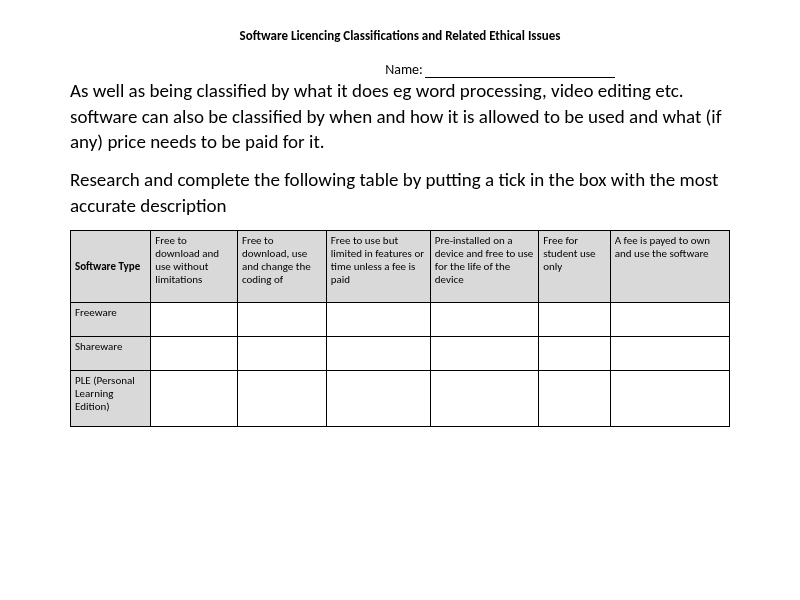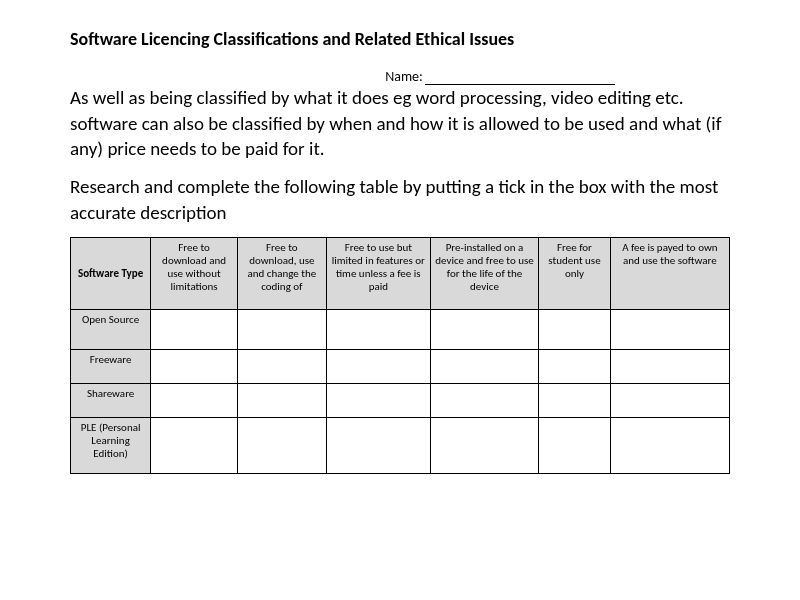--- a/index.html
+++ b/index.html
@@ -8,21 +8,22 @@
     width: 800px;
     height: 600px;
     background: #ffffff;
     font-family: Calibri, Arial, sans-serif;
     color: #000;
   }
   .page {
     padding: 20px 70px 0 70px;
   }
   .title {
-    font-size: 18px;
+    text-align: center;
+    font-size: 13px;
     font-weight: bold;
     margin-top: 8px;
     margin-bottom: 18px;
   }
   .name-row {
     text-align: center;
     margin-left: 200px;
     font-size: 14px;
   }
   .name-line {
@@ -41,21 +42,21 @@
     border-collapse: collapse;
     width: 100%;
     table-layout: fixed;
     margin-top: 6px;
   }
   table.grid th, table.grid td {
     border: 1.5px solid #000;
     font-size: 11px;
     vertical-align: top;
     padding: 3px 4px;
-    text-align: center;
+    text-align: left;
     font-weight: normal;
   }
   table.grid th {
     background: #d9d9d9;
   }
   .swtype {
     text-align: center;
     vertical-align: middle !important;
     font-weight: bold !important;
   }
@@ -103,29 +104,20 @@
     <tbody>
         <tr class="hdr">
       <th class="swtype">Software Type</th>
       <th>Free to download and use without limitations</th>
       <th>Free to download, use and change the coding of</th>
       <th>Free to use but limited in features or time unless a fee is paid</th>
       <th>Pre-installed on a device and free to use for the life of the device</th>
       <th>Free for student use only</th>
       <th>A fee is payed to own and use the software</th>
     </tr>
-    <tr class="r-open">
-      <th class="rowlabel">Open Source</th>
-      <td class="cell"></td>
-      <td class="cell"></td>
-      <td class="cell"></td>
-      <td class="cell"></td>
-      <td class="cell"></td>
-      <td class="cell"></td>
-    </tr>
     <tr class="r-free">
       <th class="rowlabel">Freeware</th>
       <td class="cell"></td>
       <td class="cell"></td>
       <td class="cell"></td>
       <td class="cell"></td>
       <td class="cell"></td>
       <td class="cell"></td>
     </tr>
     <tr class="r-share">

